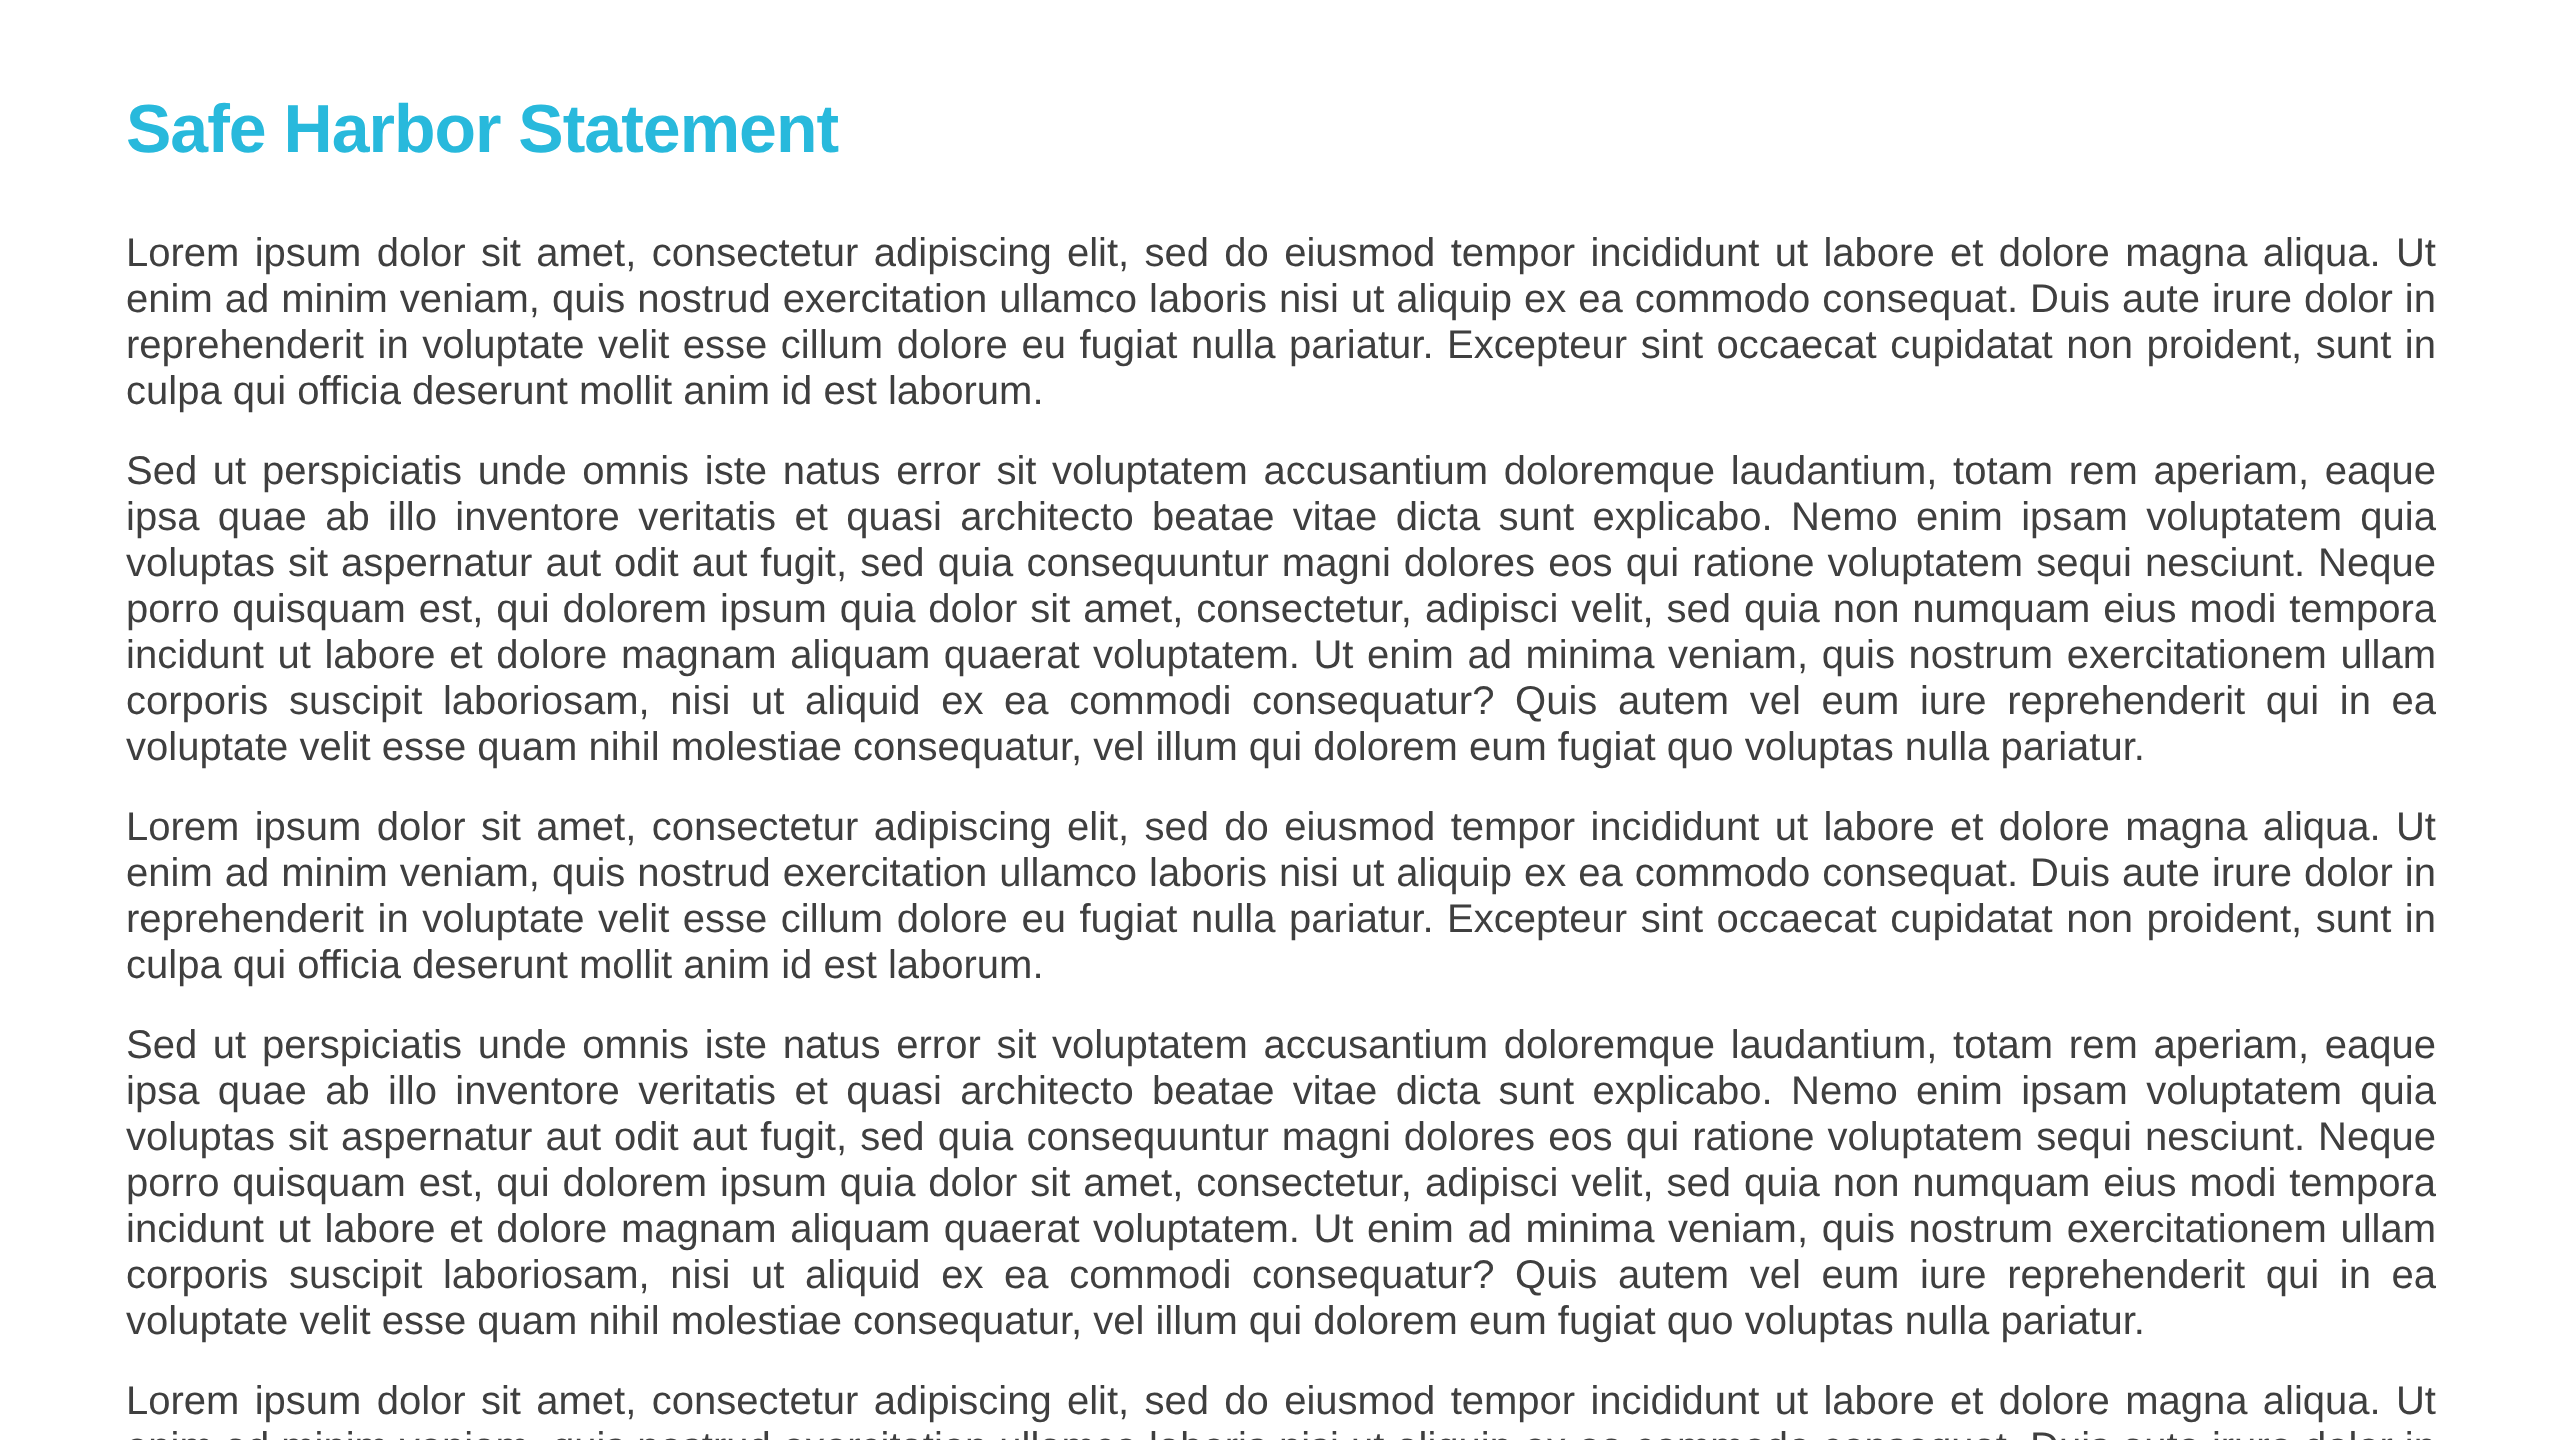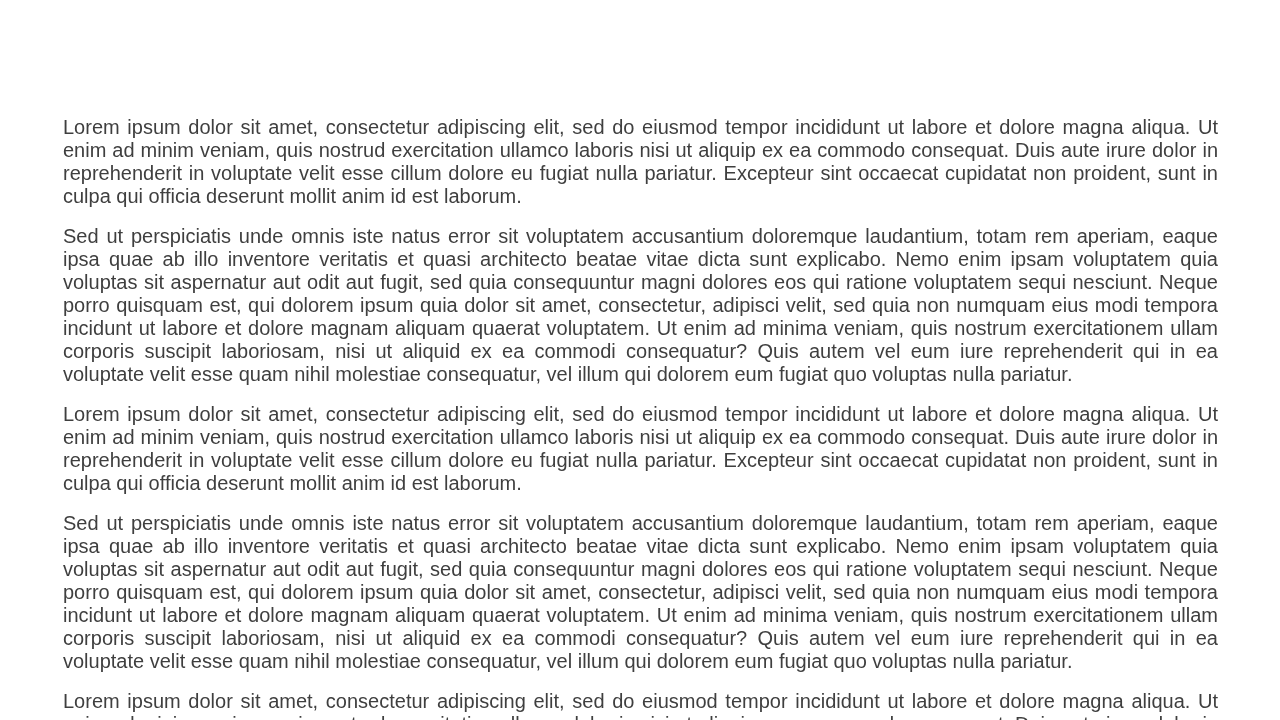--- a/index.html
+++ b/index.html
@@ -41,20 +41,21 @@
     text-align: justify;
   }
   .slide-body p:last-child {
     margin-bottom: 0;
   }
 </style>
 </head>
 <body>
 
 <main class="slide">
+  <h1 class="slide-title">Safe Harbor Statement</h1>
 
   <section class="slide-body">
     <p>Lorem ipsum dolor sit amet, consectetur adipiscing elit, sed do eiusmod tempor incididunt ut labore et dolore magna aliqua. Ut enim ad minim veniam, quis nostrud exercitation ullamco laboris nisi ut aliquip ex ea commodo consequat. Duis aute irure dolor in reprehenderit in voluptate velit esse cillum dolore eu fugiat nulla pariatur. Excepteur sint occaecat cupidatat non proident, sunt in culpa qui officia deserunt mollit anim id est laborum.</p>
     <p>Sed ut perspiciatis unde omnis iste natus error sit voluptatem accusantium doloremque laudantium, totam rem aperiam, eaque ipsa quae ab illo inventore veritatis et quasi architecto beatae vitae dicta sunt explicabo. Nemo enim ipsam voluptatem quia voluptas sit aspernatur aut odit aut fugit, sed quia consequuntur magni dolores eos qui ratione voluptatem sequi nesciunt. Neque porro quisquam est, qui dolorem ipsum quia dolor sit amet, consectetur, adipisci velit, sed quia non numquam eius modi tempora incidunt ut labore et dolore magnam aliquam quaerat voluptatem. Ut enim ad minima veniam, quis nostrum exercitationem ullam corporis suscipit laboriosam, nisi ut aliquid ex ea commodi consequatur? Quis autem vel eum iure reprehenderit qui in ea voluptate velit esse quam nihil molestiae consequatur, vel illum qui dolorem eum fugiat quo voluptas nulla pariatur.</p>
     <p>Lorem ipsum dolor sit amet, consectetur adipiscing elit, sed do eiusmod tempor incididunt ut labore et dolore magna aliqua. Ut enim ad minim veniam, quis nostrud exercitation ullamco laboris nisi ut aliquip ex ea commodo consequat. Duis aute irure dolor in reprehenderit in voluptate velit esse cillum dolore eu fugiat nulla pariatur. Excepteur sint occaecat cupidatat non proident, sunt in culpa qui officia deserunt mollit anim id est laborum.</p>
     <p>Sed ut perspiciatis unde omnis iste natus error sit voluptatem accusantium doloremque laudantium, totam rem aperiam, eaque ipsa quae ab illo inventore veritatis et quasi architecto beatae vitae dicta sunt explicabo. Nemo enim ipsam voluptatem quia voluptas sit aspernatur aut odit aut fugit, sed quia consequuntur magni dolores eos qui ratione voluptatem sequi nesciunt. Neque porro quisquam est, qui dolorem ipsum quia dolor sit amet, consectetur, adipisci velit, sed quia non numquam eius modi tempora incidunt ut labore et dolore magnam aliquam quaerat voluptatem. Ut enim ad minima veniam, quis nostrum exercitationem ullam corporis suscipit laboriosam, nisi ut aliquid ex ea commodi consequatur? Quis autem vel eum iure reprehenderit qui in ea voluptate velit esse quam nihil molestiae consequatur, vel illum qui dolorem eum fugiat quo voluptas nulla pariatur.</p>
     <p>Lorem ipsum dolor sit amet, consectetur adipiscing elit, sed do eiusmod tempor incididunt ut labore et dolore magna aliqua. Ut enim ad minim veniam, quis nostrud exercitation ullamco laboris nisi ut aliquip ex ea commodo consequat. Duis aute irure dolor in reprehenderit in voluptate velit esse cillum dolore eu fugiat nulla pariatur. Excepteur sint occaecat cupidatat non proident, sunt in culpa qui officia deserunt mollit anim id est laborum.</p>
   </section>
 </main>
 

